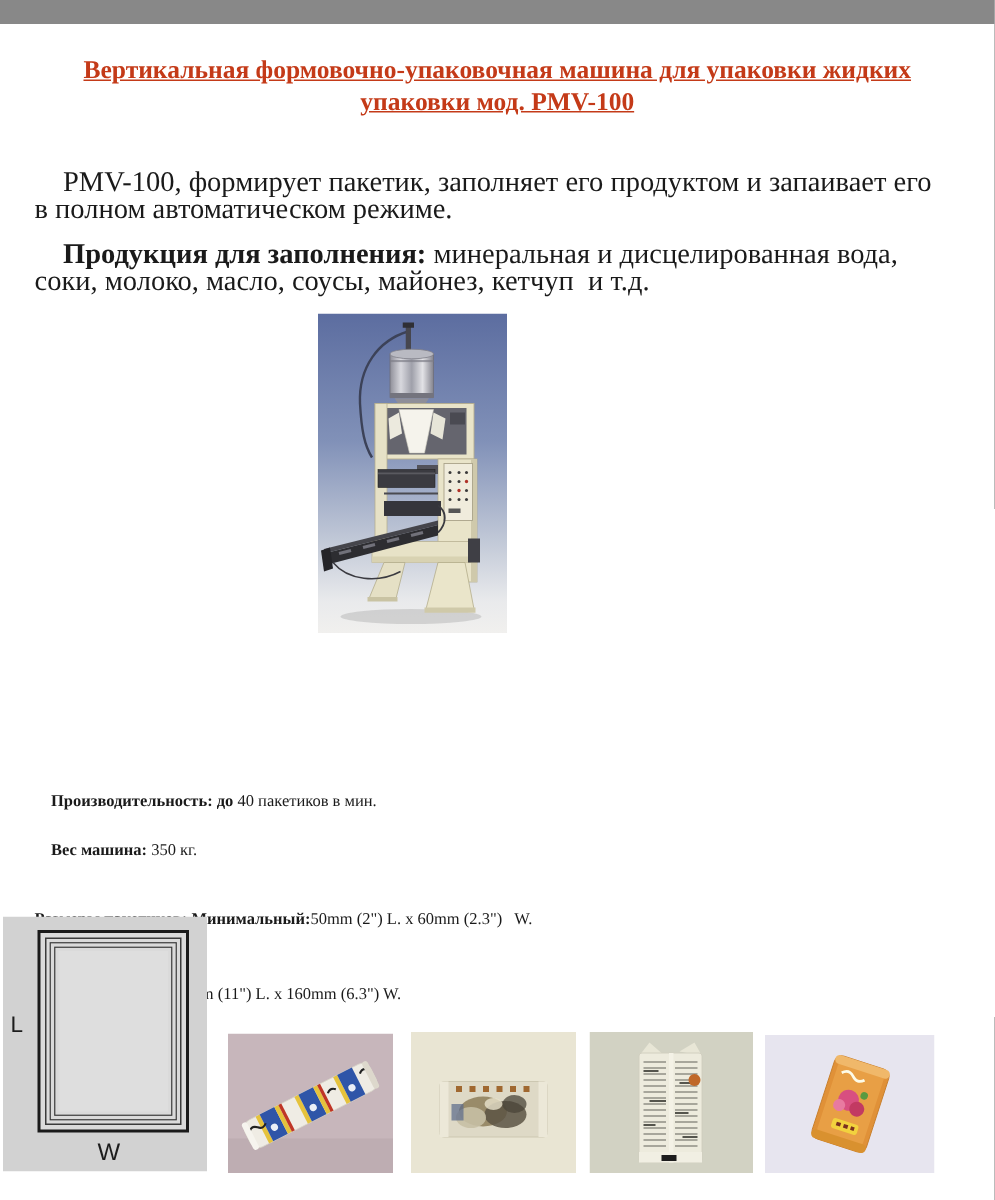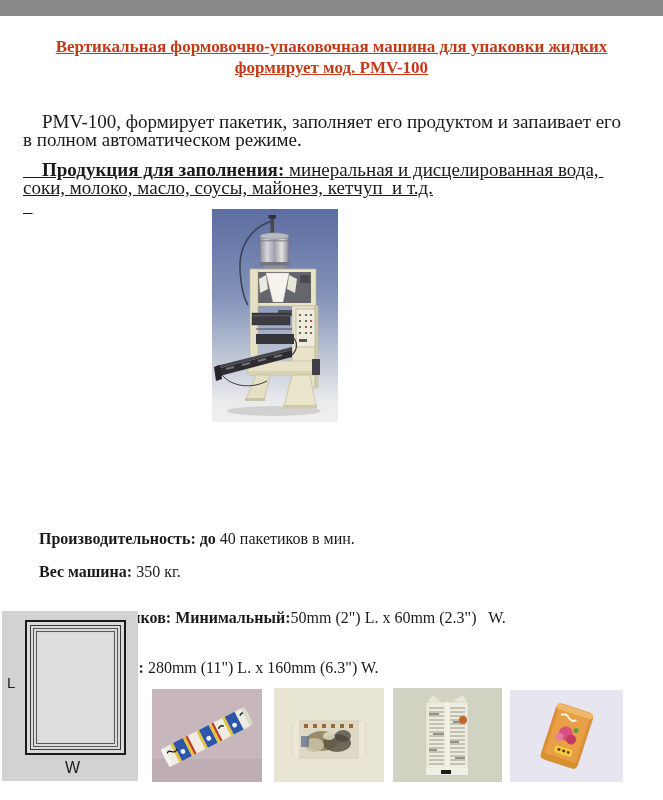--- a/index.html
+++ b/index.html
@@ -12,22 +12,22 @@
     position:absolute;top:20px;left:0;width:663px;text-align:center;
     font-size:17px;line-height:21px;font-weight:bold;color:#c43a18;
   }
   .title span{display:block;text-decoration:underline;}
   .para{
     position:absolute;left:23px;width:610px;font-size:19px;line-height:18px;
     white-space:pre-wrap;
   }
   .b{font-weight:bold;}
   .intro{top:60px;}
-  .products{top:108px;text-decoration:underline;}
-  .spec{position:absolute;left:23px;width:620px;font-size:16px;line-height:16.5px;white-space:pre-wrap;}
+  .products{top:108px;}
+  .spec{position:absolute;left:23px;width:620px;font-size:11px;line-height:16.5px;white-space:pre-wrap;}
   .spec1{top:482px;}
   .spec2{top:515px;}
   .spec34{top:545px;}
   .spec34 .line{display:block;}
   .machine-photo{position:absolute;left:212px;top:193px;width:126px;height:213px;}
   .machine-photo svg{display:block;width:100%;height:100%;}
   .diagram{position:absolute;left:2px;top:595px;width:136px;height:170px;}
   .diagram svg{display:block;width:100%;height:100%;}
   .sample{position:absolute;}
   .sample svg{display:block;width:100%;height:100%;}
@@ -36,21 +36,21 @@
   .sample3{left:393px;top:672px;width:109px;height:94px;}
   .sample4{left:510px;top:674px;width:113px;height:92px;}
 </style>
 </head>
 <body>
 
 <div class="page">
 
   <div class="title">
     <span>Вертикальная формовочно-упаковочная машина для упаковки жидких</span>
-    <span>формирует мод. PMV-100</span>
+    <span>упаковки мод. PMV-100</span>
   </div>
 
   <p class="para intro">
     <span>PMV-100, формирует пакетик, заполняет его продуктом и запаивает его в полном автоматическом режиме.</span>
   </p>
 
   <p class="para products">
     <span class="b">Продукция для заполнения:</span><span> минеральная и дисцелированная вода, соки, молоко, масло, соусы, майонез, кетчуп  и т.д.</span>
   </p>
 

